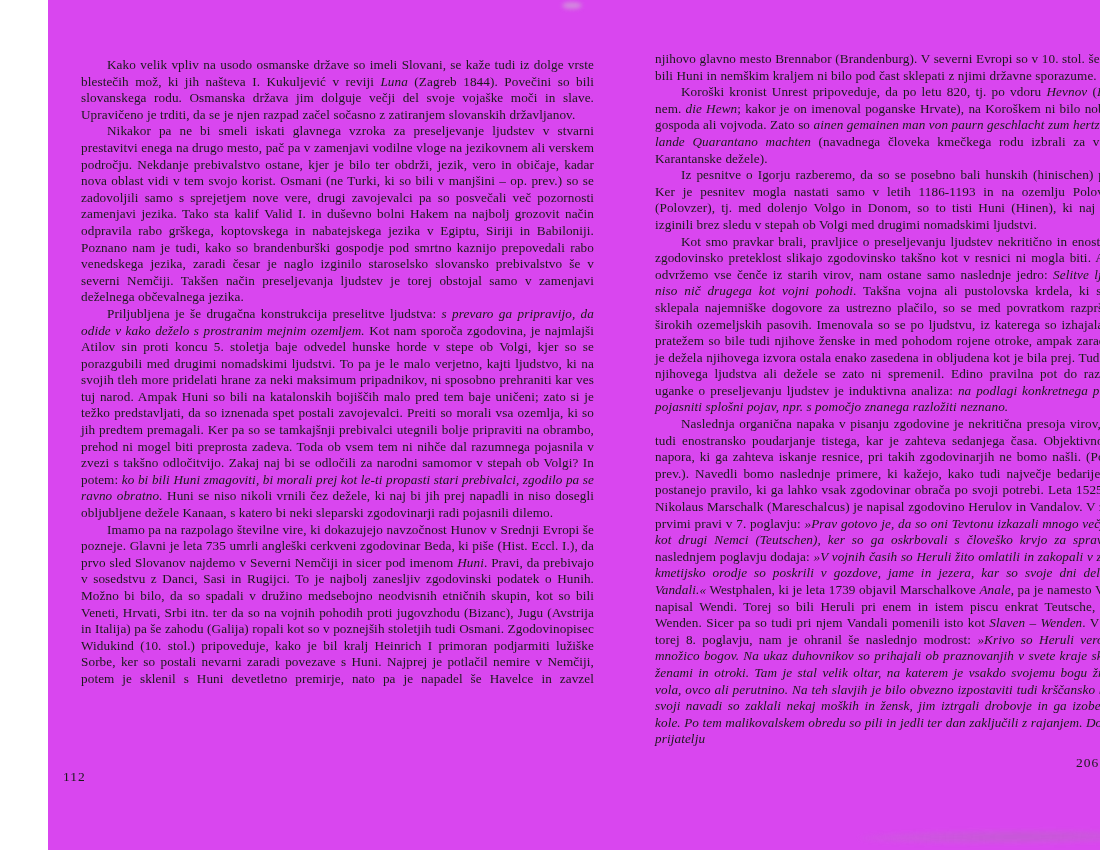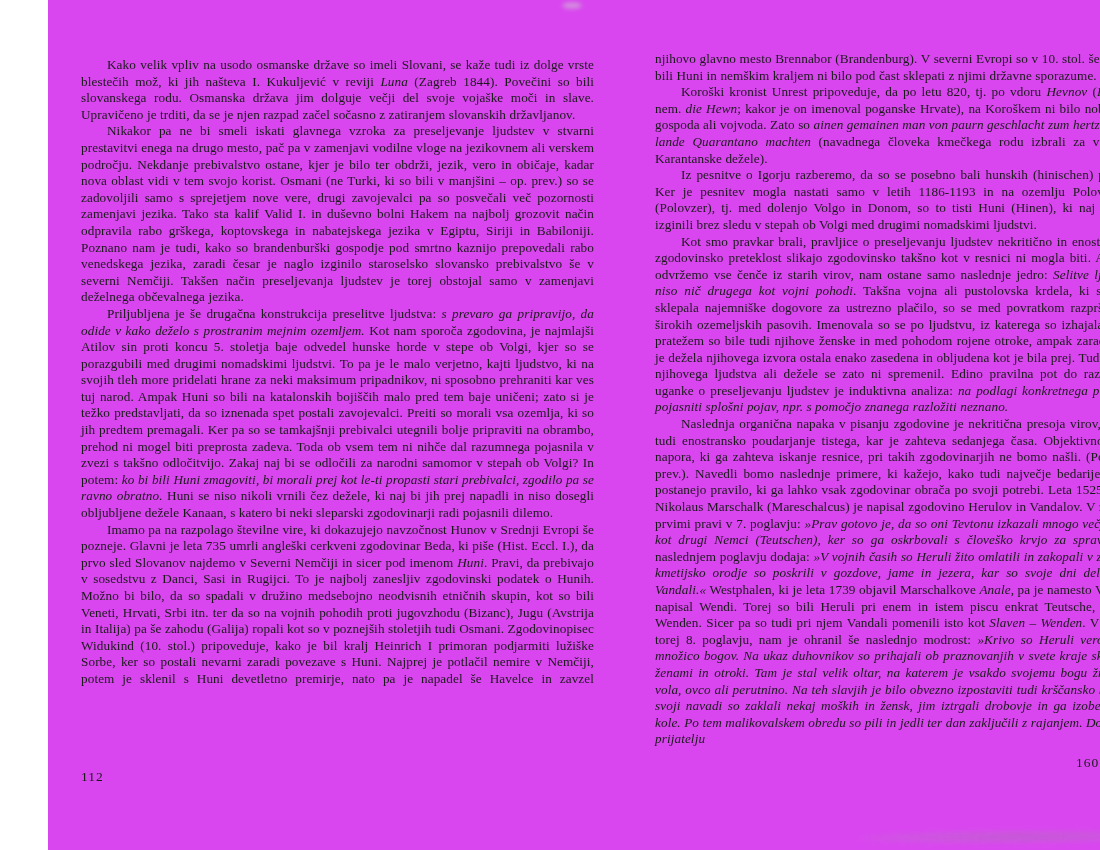--- a/index.html
+++ b/index.html
@@ -30,21 +30,21 @@
   .page-text p.justify-last { text-align-last: justify; }
   .r-normal { font-style: normal; font-weight: normal; }
   .r-italic { font-style: italic; }
   .r-bold   { font-weight: normal; }
   .pn {
     position: absolute;
     font-size: 13.5px;
     letter-spacing: 1px;
     color: #1a1a1a;
   }
-  .pn-left  { left: 33px;   top: 769px; }
+  .pn-left  { left: 15px;   top: 769px; }
   .pn-right { left: 1028px; top: 755px; }
   
   .smudge {
     position: absolute;
     left: 810px; top: 830px;
     width: 290px; height: 14px;
     background: radial-gradient(ellipse at 55% 50%, rgba(140,140,140,0.28) 0%, rgba(160,160,160,0.14) 55%, rgba(200,200,200,0) 80%);
     filter: blur(2px);
     border-radius: 50%;
     transform: rotate(-0.4deg);
@@ -72,17 +72,17 @@
   <div class="page-text right">
       <p class="noindent"><span class="r-normal">njihovo glavno mesto Brennabor (Brandenburg). V severni Evropi so v 10. stol. še vedno bili Huni in nemškim kraljem ni bilo pod čast sklepati z njimi državne sporazume.</span></p>
       <p><span class="r-normal">Koroški kronist Unrest pripoveduje, da po letu 820, tj. po vdoru </span><span class="r-italic">Hevnov</span><span class="r-normal"> (</span><span class="r-italic">Hunov</span><span class="r-normal">, nem. </span><span class="r-italic">die Hewn</span><span class="r-normal">; kakor je on imenoval poganske Hrvate), na Koroškem ni bilo nobenega gospoda ali vojvoda. Zato so </span><span class="r-italic">ainen gemainen man von paurn geschlacht zum hertzoge im lande Quarantano machten</span><span class="r-normal"> (navadnega človeka kmečkega rodu izbrali za vojvoda Karantanske dežele).</span></p>
       <p><span class="r-normal">Iz pesnitve o Igorju razberemo, da so se posebno bali hunskih (hinischen) puščic. Ker je pesnitev mogla nastati samo v letih 1186-1193 in na ozemlju Polovčanov (Polovzer), tj. med dolenjo Volgo in Donom, so to tisti Huni (Hinen), ki naj bi bili izginili brez sledu v stepah ob Volgi med drugimi nomadskimi ljudstvi.</span></p>
       <p><span class="r-normal">Kot smo pravkar brali, pravljice o preseljevanju ljudstev nekritično in enostransko zgodovinsko preteklost slikajo zgodovinsko takšno kot v resnici ni mogla biti. Ako pa odvržemo vse čenče iz starih virov, nam ostane samo naslednje jedro: </span><span class="r-italic">Selitve ljudstev niso nič drugega kot vojni pohodi</span><span class="r-normal">. Takšna vojna ali pustolovska krdela, ki so tudi sklepala najemniške dogovore za ustrezno plačilo, so se med povratkom razpršila po širokih ozemeljskih pasovih. Imenovala so se po ljudstvu, iz katerega so izhajala. Med pratežem so bile tudi njihove ženske in med pohodom rojene otroke, ampak zaradi tega je dežela njihovega izvora ostala enako zasedena in obljudena kot je bila prej. Tudi naziv njihovega ljudstva ali dežele se zato ni spremenil. Edino pravilna pot do razrešitve uganke o preseljevanju ljudstev je induktivna analiza: </span><span class="r-italic">na podlagi konkretnega primera pojasniti splošni pojav, npr. s pomočjo znanega razložiti neznano.</span></p>
       <p class="justify-last"><span class="r-normal">Naslednja organična napaka v pisanju zgodovine je nekritična presoja virov, kakor tudi enostransko poudarjanje tistega, kar je zahteva sedanjega časa. </span><span class="r-bold">Objektivnosti ali napora, ki ga zahteva iskanje resnice, pri takih zgodovinarjih ne bomo našli.</span><span class="r-normal"> (Poudaril prev.). Navedli bomo naslednje primere, ki kažejo, kako tudi največje bedarije lahko postanejo pravilo, ki ga lahko vsak zgodovinar obrača po svoji potrebi. Leta 1525 umrli Nikolaus Marschalk (Mareschalcus) je napisal zgodovino Herulov in Vandalov. V zvezi s prvimi pravi v 7. poglavju: </span><span class="r-italic">»Prav gotovo je, da so oni Tevtonu izkazali mnogo večjo čast kot drugi Nemci (Teutschen), ker so ga oskrbovali s človeško krvjo za spravo.«</span><span class="r-normal"> V naslednjem poglavju dodaja: </span><span class="r-italic">»V vojnih časih so Heruli žito omlatili in zakopali v zemljo; kmetijsko orodje so poskrili v gozdove, jame in jezera, kar so svoje dni delali vsi Vandali.«</span><span class="r-normal"> Westphalen, ki je leta 1739 objavil Marschalkove </span><span class="r-italic">Anale</span><span class="r-normal">, pa je namesto Vandali napisal Wendi. Torej so bili Heruli pri enem in istem piscu enkrat Teutsche, drugič Wenden. Sicer pa so tudi pri njem Vandali pomenili isto kot </span><span class="r-italic">Slaven – Wenden</span><span class="r-normal">. V istem, torej 8. poglavju, nam je ohranil še naslednjo modrost: </span><span class="r-italic">»Krivo so Heruli verovali v množico bogov. Na ukaz duhovnikov so prihajali ob praznovanjih v svete kraje skupaj z ženami in otroki. Tam je stal velik oltar, na katerem je vsakdo svojemu bogu žrtvoval vola, ovco ali perutnino. Na teh slavjih je bilo obvezno izpostaviti tudi krščansko kri. Po svoji navadi so zaklali nekaj moških in žensk, jim iztrgali drobovje in ga izobesili na kole. Po tem malikovalskem obredu so pili in jedli ter dan zaključili z rajanjem. Dobremu prijatelju</span></p>
     </div>
 
   <div class="pn pn-left">112</div>
 
-  <div class="pn pn-right">160</div>
+  <div class="pn pn-right">206</div>
 
   <div class="smudge"></div>
   <div class="speck"></div>
 </div>
 
 </body></html>

